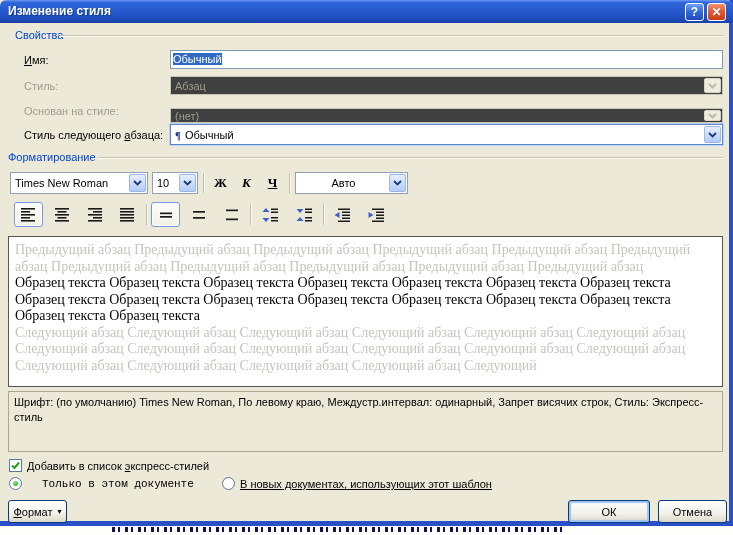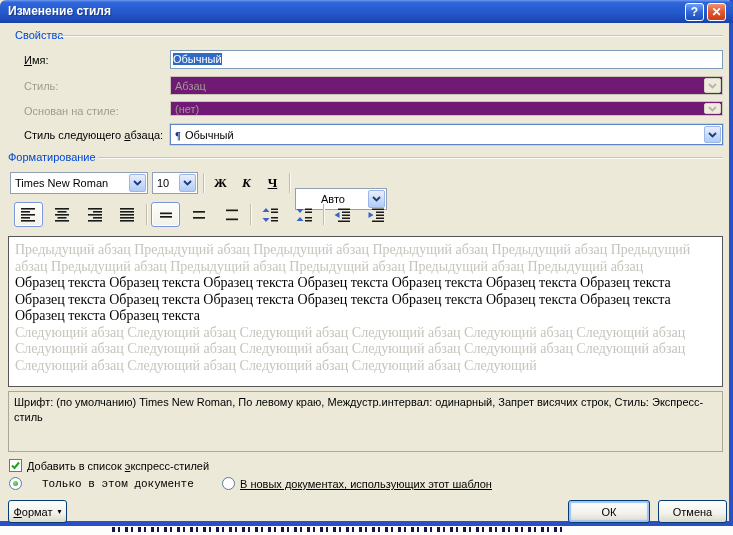--- a/index.html
+++ b/index.html
@@ -25,21 +25,21 @@
   .accel{text-decoration:underline;}
   
   .textbox{position:absolute;background:#fff;border:1px solid #7f9db9;box-sizing:border-box;
            line-height:17px;padding:0 2px;}
   .selhl{background:#316ac5;color:#fff;}
   
   .combo{position:absolute;box-sizing:border-box;border:1px solid #92a0b5;background:#fff;}
   .combo .ctext{position:absolute;left:4px;top:0;bottom:0;right:20px;display:flex;align-items:center;overflow:hidden;white-space:nowrap;}
   .combo .cbtn{position:absolute;right:1px;top:1px;bottom:1px;width:17px;display:flex;align-items:center;justify-content:center;
                background:linear-gradient(180deg,#e8effc 0%,#cdddf9 50%,#b2ccf6 100%);border:1px solid #9ab6ea;border-radius:2px;box-sizing:border-box;color:#1a3a7e;}
-  .combo.disabled{background:#701a75;border-color:#c8c5b2;color:#9e9c8e;}
+  .combo.disabled{background:#404040;border-color:#c8c5b2;color:#9e9c8e;}
   .combo.disabled .cbtn{background:#efecdd;border-color:#d8d5c4;color:#b8b5a8;}
   .combo.hot{border-color:#5c84c8;box-shadow:0 0 0 1px #bcd3f7;}
   .pilcrow{color:#1a3a8c;font-weight:bold;margin-right:4px;font-family:"Liberation Serif",serif;}
   
   .tbtn{position:absolute;display:flex;align-items:center;justify-content:center;box-sizing:border-box;border:1px solid transparent;border-radius:3px;}
   .tbtn.sel{background:linear-gradient(180deg,#fefefa,#f2f1e6);border-color:#7a96df;box-shadow:inset 0 0 0 1px #fff;}
   .vsep{position:absolute;width:1px;background:#c0bcaa;box-shadow:1px 0 0 #fbfaf4;}
   .fmt-b{font-weight:bold;font-size:13px;font-family:"Liberation Serif",serif;}
   .fmt-i{font-style:italic;font-weight:bold;font-size:13px;font-family:"Liberation Serif",serif;}
   .fmt-u{text-decoration:underline;font-weight:bold;font-size:13px;font-family:"Liberation Serif",serif;}
@@ -89,21 +89,21 @@
   <div class="combo disabled" style="left:170px;top:76px;width:553px;height:19px;">
     <span class="ctext">Абзац</span>
     <span class="cbtn">
       <svg width="9" height="6" viewBox="0 0 9 6">
           <path d="M1 1 L4.5 4.5 L8 1" fill="none" stroke="currentColor" stroke-width="1.8"></path>
         </svg>
     </span>
   </div>
 
   <span class="fld-label dis" style="left:24px;top:105px;">Основан на стиле:</span>
-  <div class="combo disabled" style="left:170px;top:101px;width:553px;height:15px;">
+  <div class="combo disabled" style="left:170px;top:108px;width:553px;height:15px;">
     <span class="ctext">(нет)</span>
     <span class="cbtn">
       <svg width="9" height="6" viewBox="0 0 9 6">
           <path d="M1 1 L4.5 4.5 L8 1" fill="none" stroke="currentColor" stroke-width="1.8"></path>
         </svg>
     </span>
   </div>
 
   <span class="fld-label" style="left:24px;top:129px;"><span>Стиль следующего </span><span class="accel">а</span><span>бзаца:</span></span>
   <div class="combo hot" style="left:170px;top:124px;width:553px;height:21px;">
@@ -141,21 +141,21 @@
   <div class="tbtn" style="left:208px;top:172px;width:25px;height:22px;">
       <span class="fmt-b">Ж</span>
     </div>
   <div class="tbtn" style="left:234px;top:172px;width:25px;height:22px;">
       <span class="fmt-i">К</span>
     </div>
   <div class="tbtn" style="left:260px;top:172px;width:25px;height:22px;">
       <span class="fmt-u">Ч</span>
     </div>
   <div class="vsep" style="left:289px;top:173px;height:20px;"></div>
-  <div class="combo" style="left:295px;top:188px;width:92px;height:22px;">
+  <div class="combo" style="left:295px;top:172px;width:113px;height:22px;">
     <span class="ctext" style="justify-content:center;right:20px;">Авто</span>
     <span class="cbtn">
       <svg width="9" height="6" viewBox="0 0 9 6">
           <path d="M1 1 L4.5 4.5 L8 1" fill="none" stroke="currentColor" stroke-width="1.8"></path>
         </svg>
     </span>
   </div>
 
   <div class="tbtn sel" style="left:14px;top:202px;width:29px;height:25px;">
     <svg width="20" height="18" viewBox="0 0 20 18">

